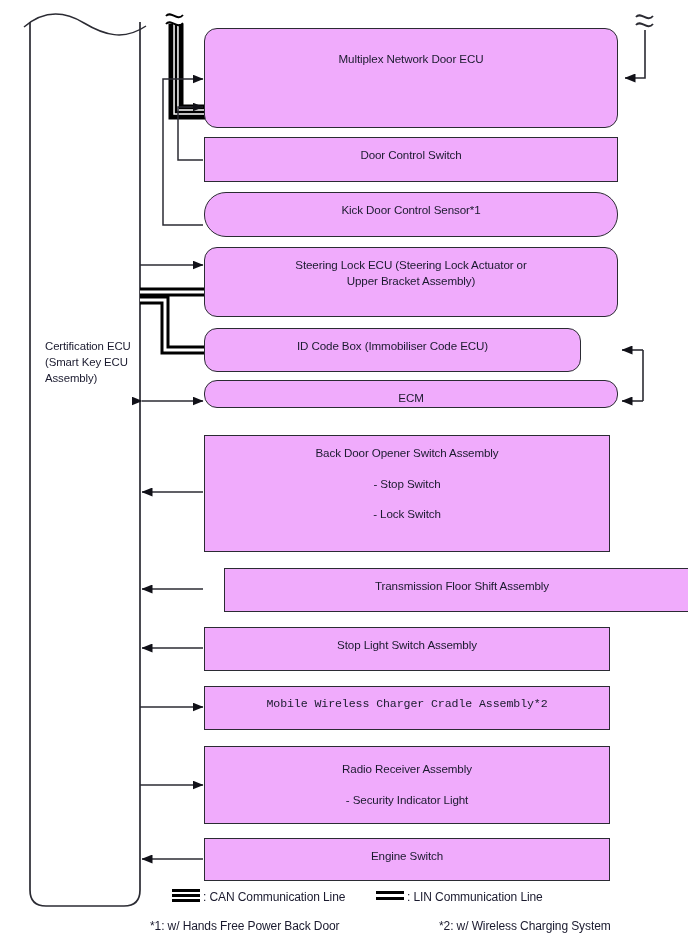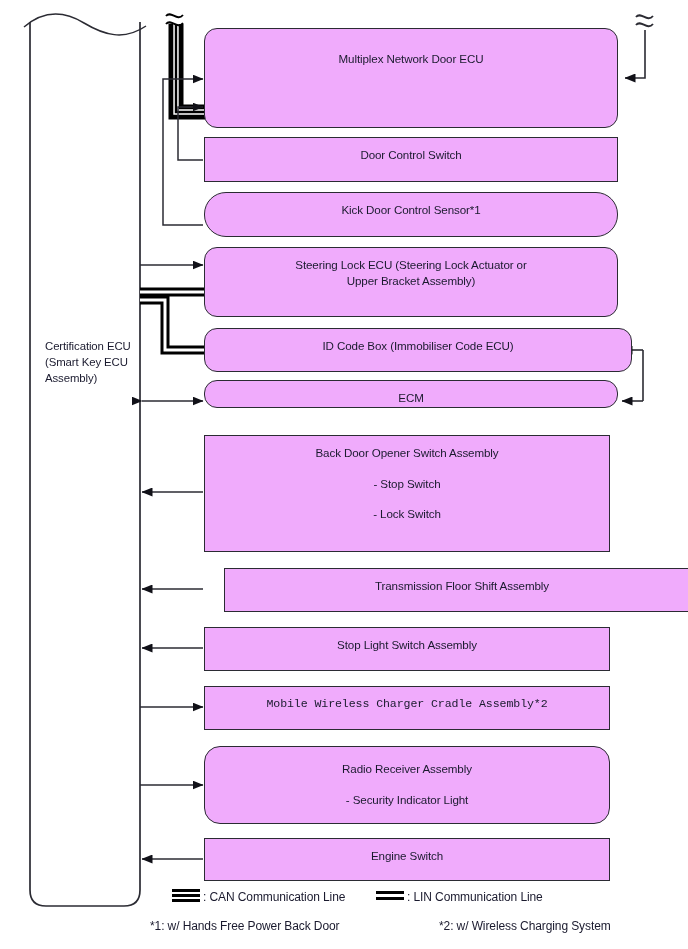--- a/index.html
+++ b/index.html
@@ -175,21 +175,21 @@
     </div>
   </div>
 
   <div class="node rounded" style="left:204px; top:247px; width:414px; height:70px;">
     <div class="node-inner" style="top:9px;">
       <span class="ln">Steering Lock ECU (Steering Lock Actuator or</span>
       <span class="ln" style="margin-top:0;">Upper Bracket Assembly)</span>
     </div>
   </div>
 
-  <div class="node rounded" style="left:204px; top:328px; width:428px; height:44px;">
+  <div class="node rounded" style="left:204px; top:328px; width:377px; height:44px;">
     <div class="node-inner" style="top:9px;">
       <span class="ln">ID Code Box (Immobiliser Code ECU)</span>
     </div>
   </div>
 
   <div class="node rounded" style="left:204px; top:380px; width:414px; height:28px;">
     <div class="node-inner" style="top:9px;">
       <span class="ln">ECM</span>
     </div>
   </div>
@@ -213,21 +213,21 @@
       <span class="ln">Stop Light Switch Assembly</span>
     </div>
   </div>
 
   <div class="node" style="left:204px; top:686px; width:406px; height:44px;">
     <div class="node-inner" style="top:9px;font-family:Liberation Mono, monospace;">
       <span class="ln">Mobile Wireless Charger Cradle Assembly*2</span>
     </div>
   </div>
 
-  <div class="node" style="left:204px; top:746px; width:406px; height:78px;border-radius:16px;">
+  <div class="node" style="left:204px; top:746px; width:406px; height:78px;">
     <div class="node-inner" style="top:14px;">
       <span class="ln">Radio Receiver Assembly</span>
       <span class="ln" style="margin-top:15px;">- Security Indicator Light</span>
     </div>
   </div>
 
   <div class="node" style="left:204px; top:838px; width:406px; height:43px;">
     <div class="node-inner" style="top:9px;">
       <span class="ln">Engine Switch</span>
     </div>

